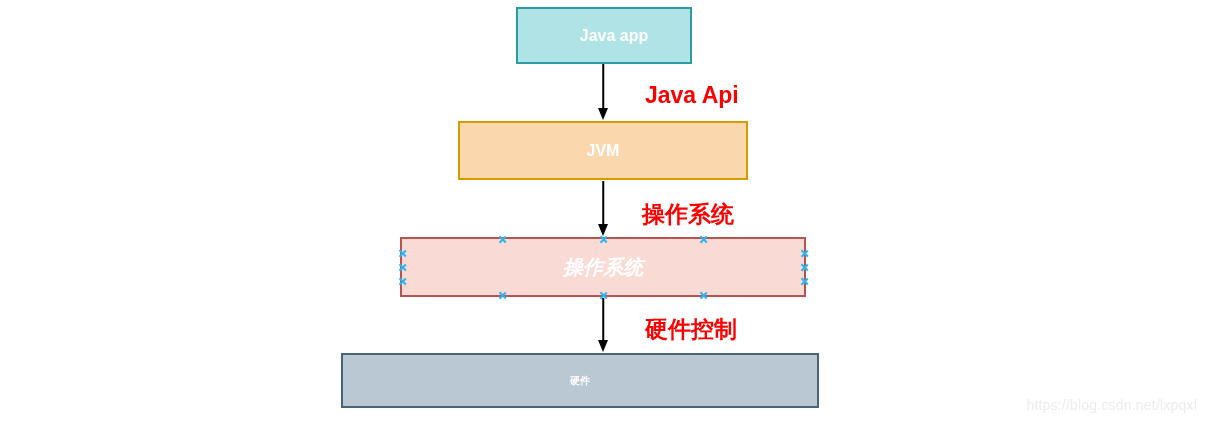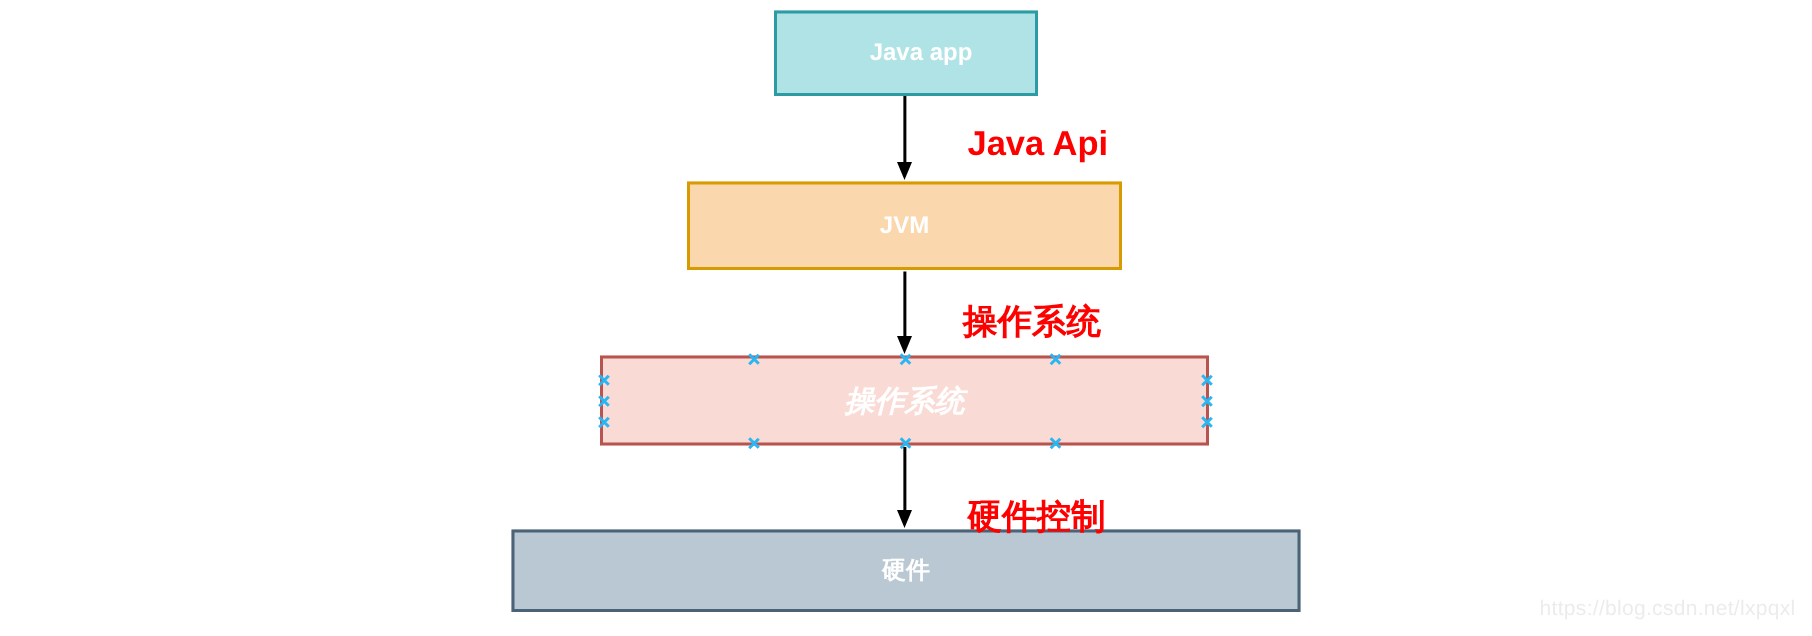--- a/index.html
+++ b/index.html
@@ -20,21 +20,21 @@
     display: flex;
     align-items: center;
     justify-content: center;
     color: #ffffff;
     font-weight: bold;
     z-index: 1;
   }
   .node-java-app { left:516px; top:7px;   width:176px; height:57px; background:#B0E3E6; border-color:#2D9BA4; font-size:16px;padding-left:20px; }
   .node-jvm      { left:458px; top:121px; width:290px; height:59px; background:#FAD7AC; border-color:#D79B00; font-size:16px; }
   .node-os       { left:400px; top:237px; width:406px; height:60px; background:#F9DAD4; border-color:#B85450; font-size:20px;font-style:italic; }
-  .node-hardware { left:341px; top:353px; width:526px; height:55px; background:#BAC8D3; border-color:#4A6377; font-size:16px; }
+  .node-hardware { left:341px; top:353px; width:478px; height:55px; background:#BAC8D3; border-color:#4A6377; font-size:10px; }
 
   
   .edge { position: absolute; width: 14px; z-index: 3; }
   .edge .line {
     position: absolute; left: 50%; transform: translateX(-50%);
     top: 0; width: 1.5px; background: #000000;
   }
   .edge .head {
     position: absolute; left: 50%; transform: translateX(-50%);
     bottom: 0; width: 0; height: 0;
@@ -53,21 +53,21 @@
   .edge-label {
     position: absolute;
     color: #FF0000;
     font-weight: bold;
     font-size: 23px;
     white-space: nowrap;
     z-index: 2;
   }
   .label-1 { left:645px; top:82px;  }
   .label-2 { left:642px; top:199px; }
-  .label-3 { left:645px; top:329px; }
+  .label-3 { left:645px; top:314px; }
 
   
   .cp {
     position: absolute;
     width: 9px; height: 9px;
     transform: translate(-50%, -50%);
     z-index: 2;
   }
   .cp::before, .cp::after {
     content: "";

